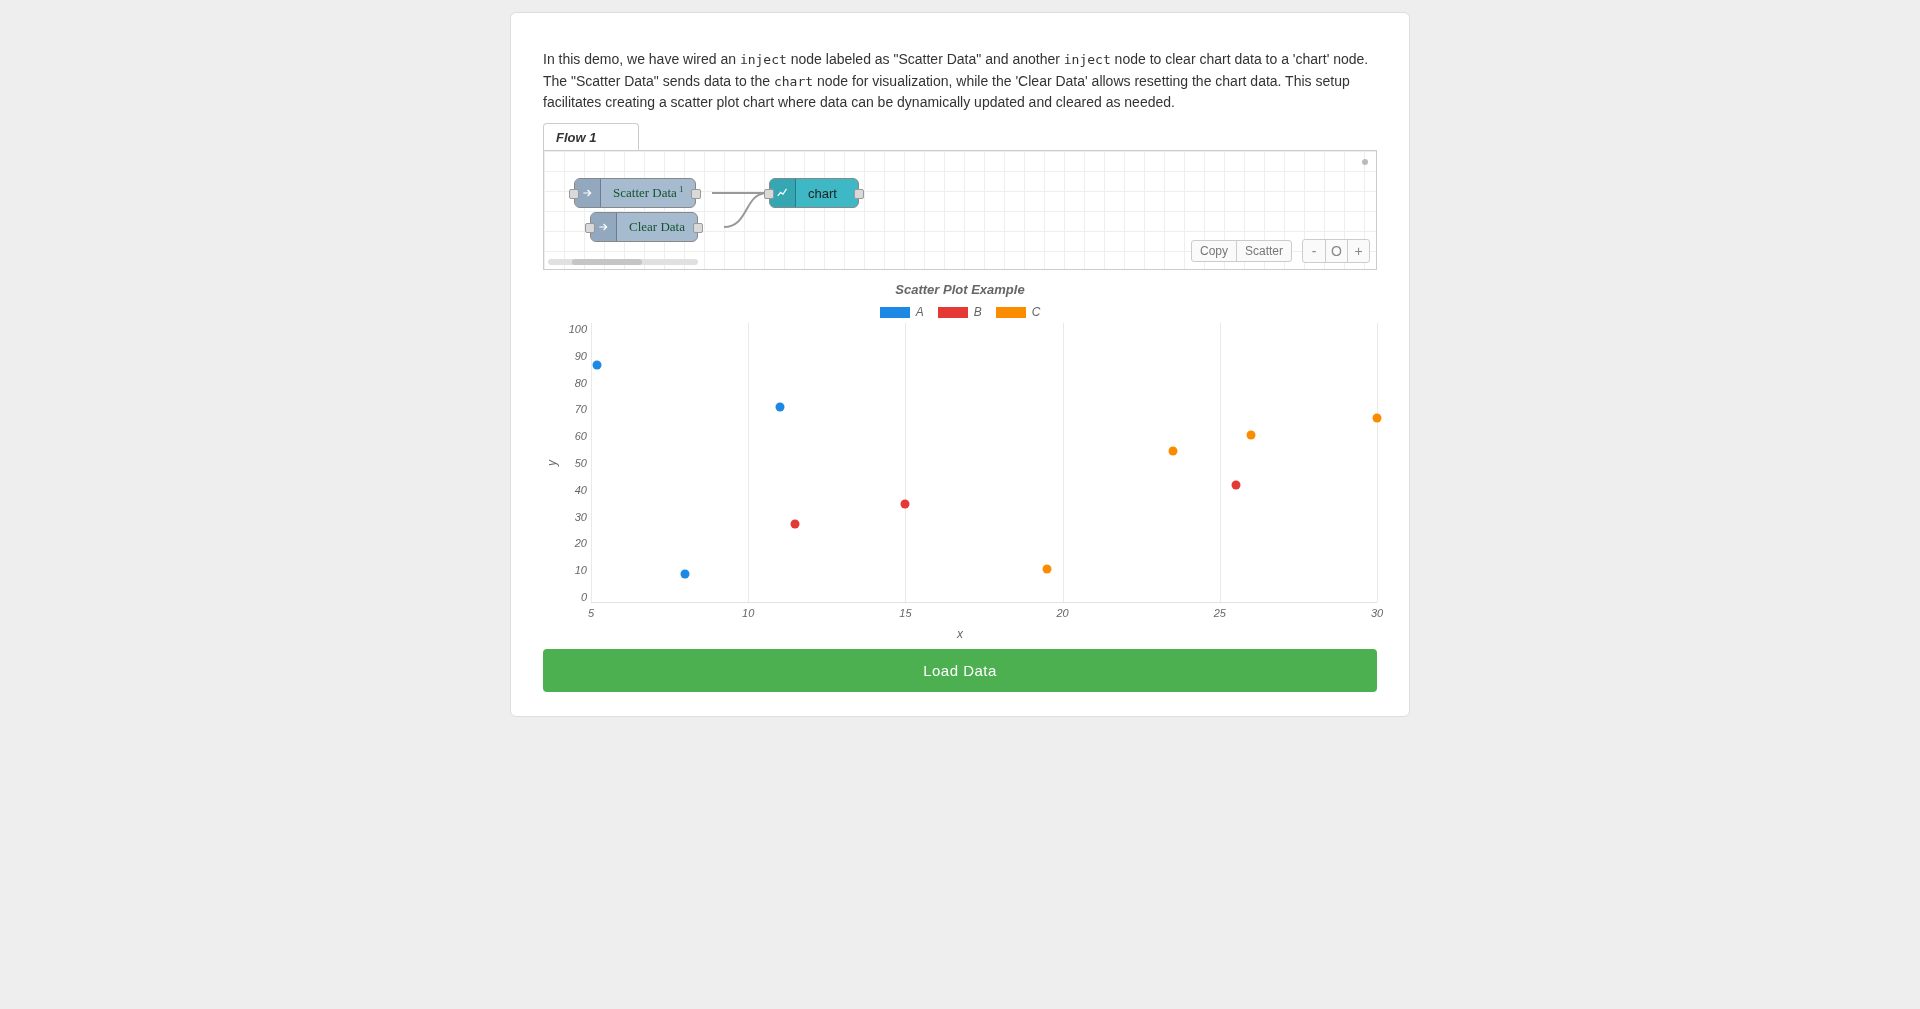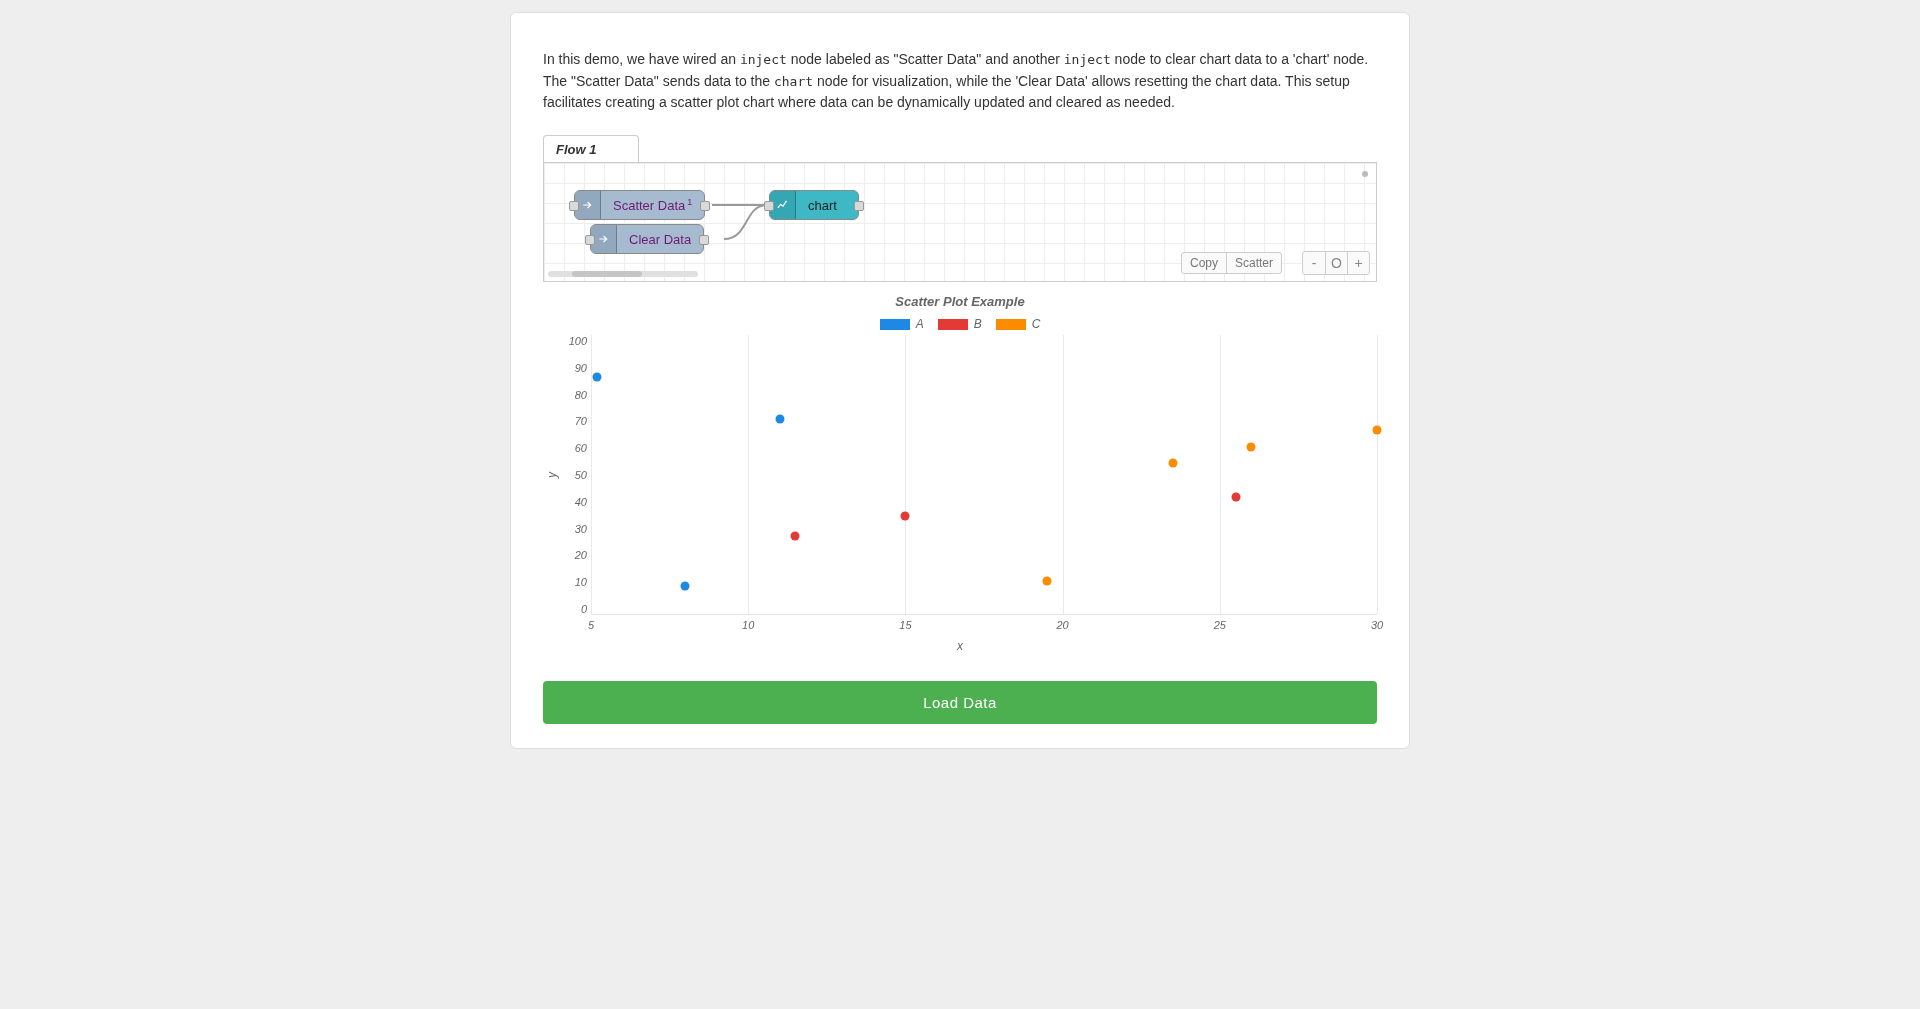--- a/index.html
+++ b/index.html
@@ -20,21 +20,21 @@
 h1 {
   font-size: 23px;
   font-weight: 700;
   margin-bottom: 22px;
   color: #222;
 }
 p.desc {
   font-size: 14px;
   line-height: 1.55;
   color: #333;
-  margin-bottom: 20px;
+  margin-bottom: 8px;
 }
 code.inline {
   font-family: ui-monospace, SFMono-Regular, Menlo, Consolas, monospace;
   font-size: 13px;
 }
 
 .flow-wrap { margin-bottom: 12px; }
 .flow-tab {
   display: inline-block;
   border: 1px solid #ccc;
@@ -74,41 +74,41 @@
   display: flex;
   align-items: center;
   justify-content: center;
   border-right: 1px solid rgba(0,0,0,0.25);
   border-radius: 5px 0 0 5px;
 }
 .node .label {
   padding: 0 12px;
   white-space: nowrap;
 }
-.node.inject { background: #a6bbcf; color: #701a75; }
+.node.inject { background: #a6bbcf; color: #14532d; font-family: Liberation Serif, serif; }
 .node.inject .icon-box { background: #91a8bf; }
 .node.chart { background: #3db8c4; color: #222; min-width: 90px; }
 .node.chart .icon-box { background: #35a7b2; }
 .node sup { font-size: 9px; margin-left: 2px; }
 .port {
   position: absolute;
   width: 10px;
   height: 10px;
   background: #d9d9d9;
   border: 1px solid #999;
   border-radius: 2px;
 }
 .wires { position: absolute; inset: 0; pointer-events: none; }
 .wires path { stroke: #999; stroke-width: 2; fill: none; }
 .flow-toolbar {
   position: absolute;
   right: 6px;
   bottom: 6px;
   display: flex;
-  gap: 20px;
+  gap: 10px;
   align-items: center;
 }
 .tb-btngroup {
   display: flex;
   border: 1px solid #ccc;
   border-radius: 3px;
   overflow: hidden;
   background: #fafafa;
 }
 .tb-btn {
@@ -232,21 +232,21 @@
 .xlabel {
   text-align: center;
   font-size: 12px;
   color: #666;
   margin-top: 6px;
 }
 
 .btn-row {
   display: flex;
   gap: 16px;
-  margin-top: 28px;
+  margin-top: 8px;
 }
 .big-btn {
   flex: 1;
   padding: 13px 0;
   border: none;
   border-radius: 4px;
   color: #fff;
   font-size: 15px;
   letter-spacing: 0.5px;
   cursor: pointer;

